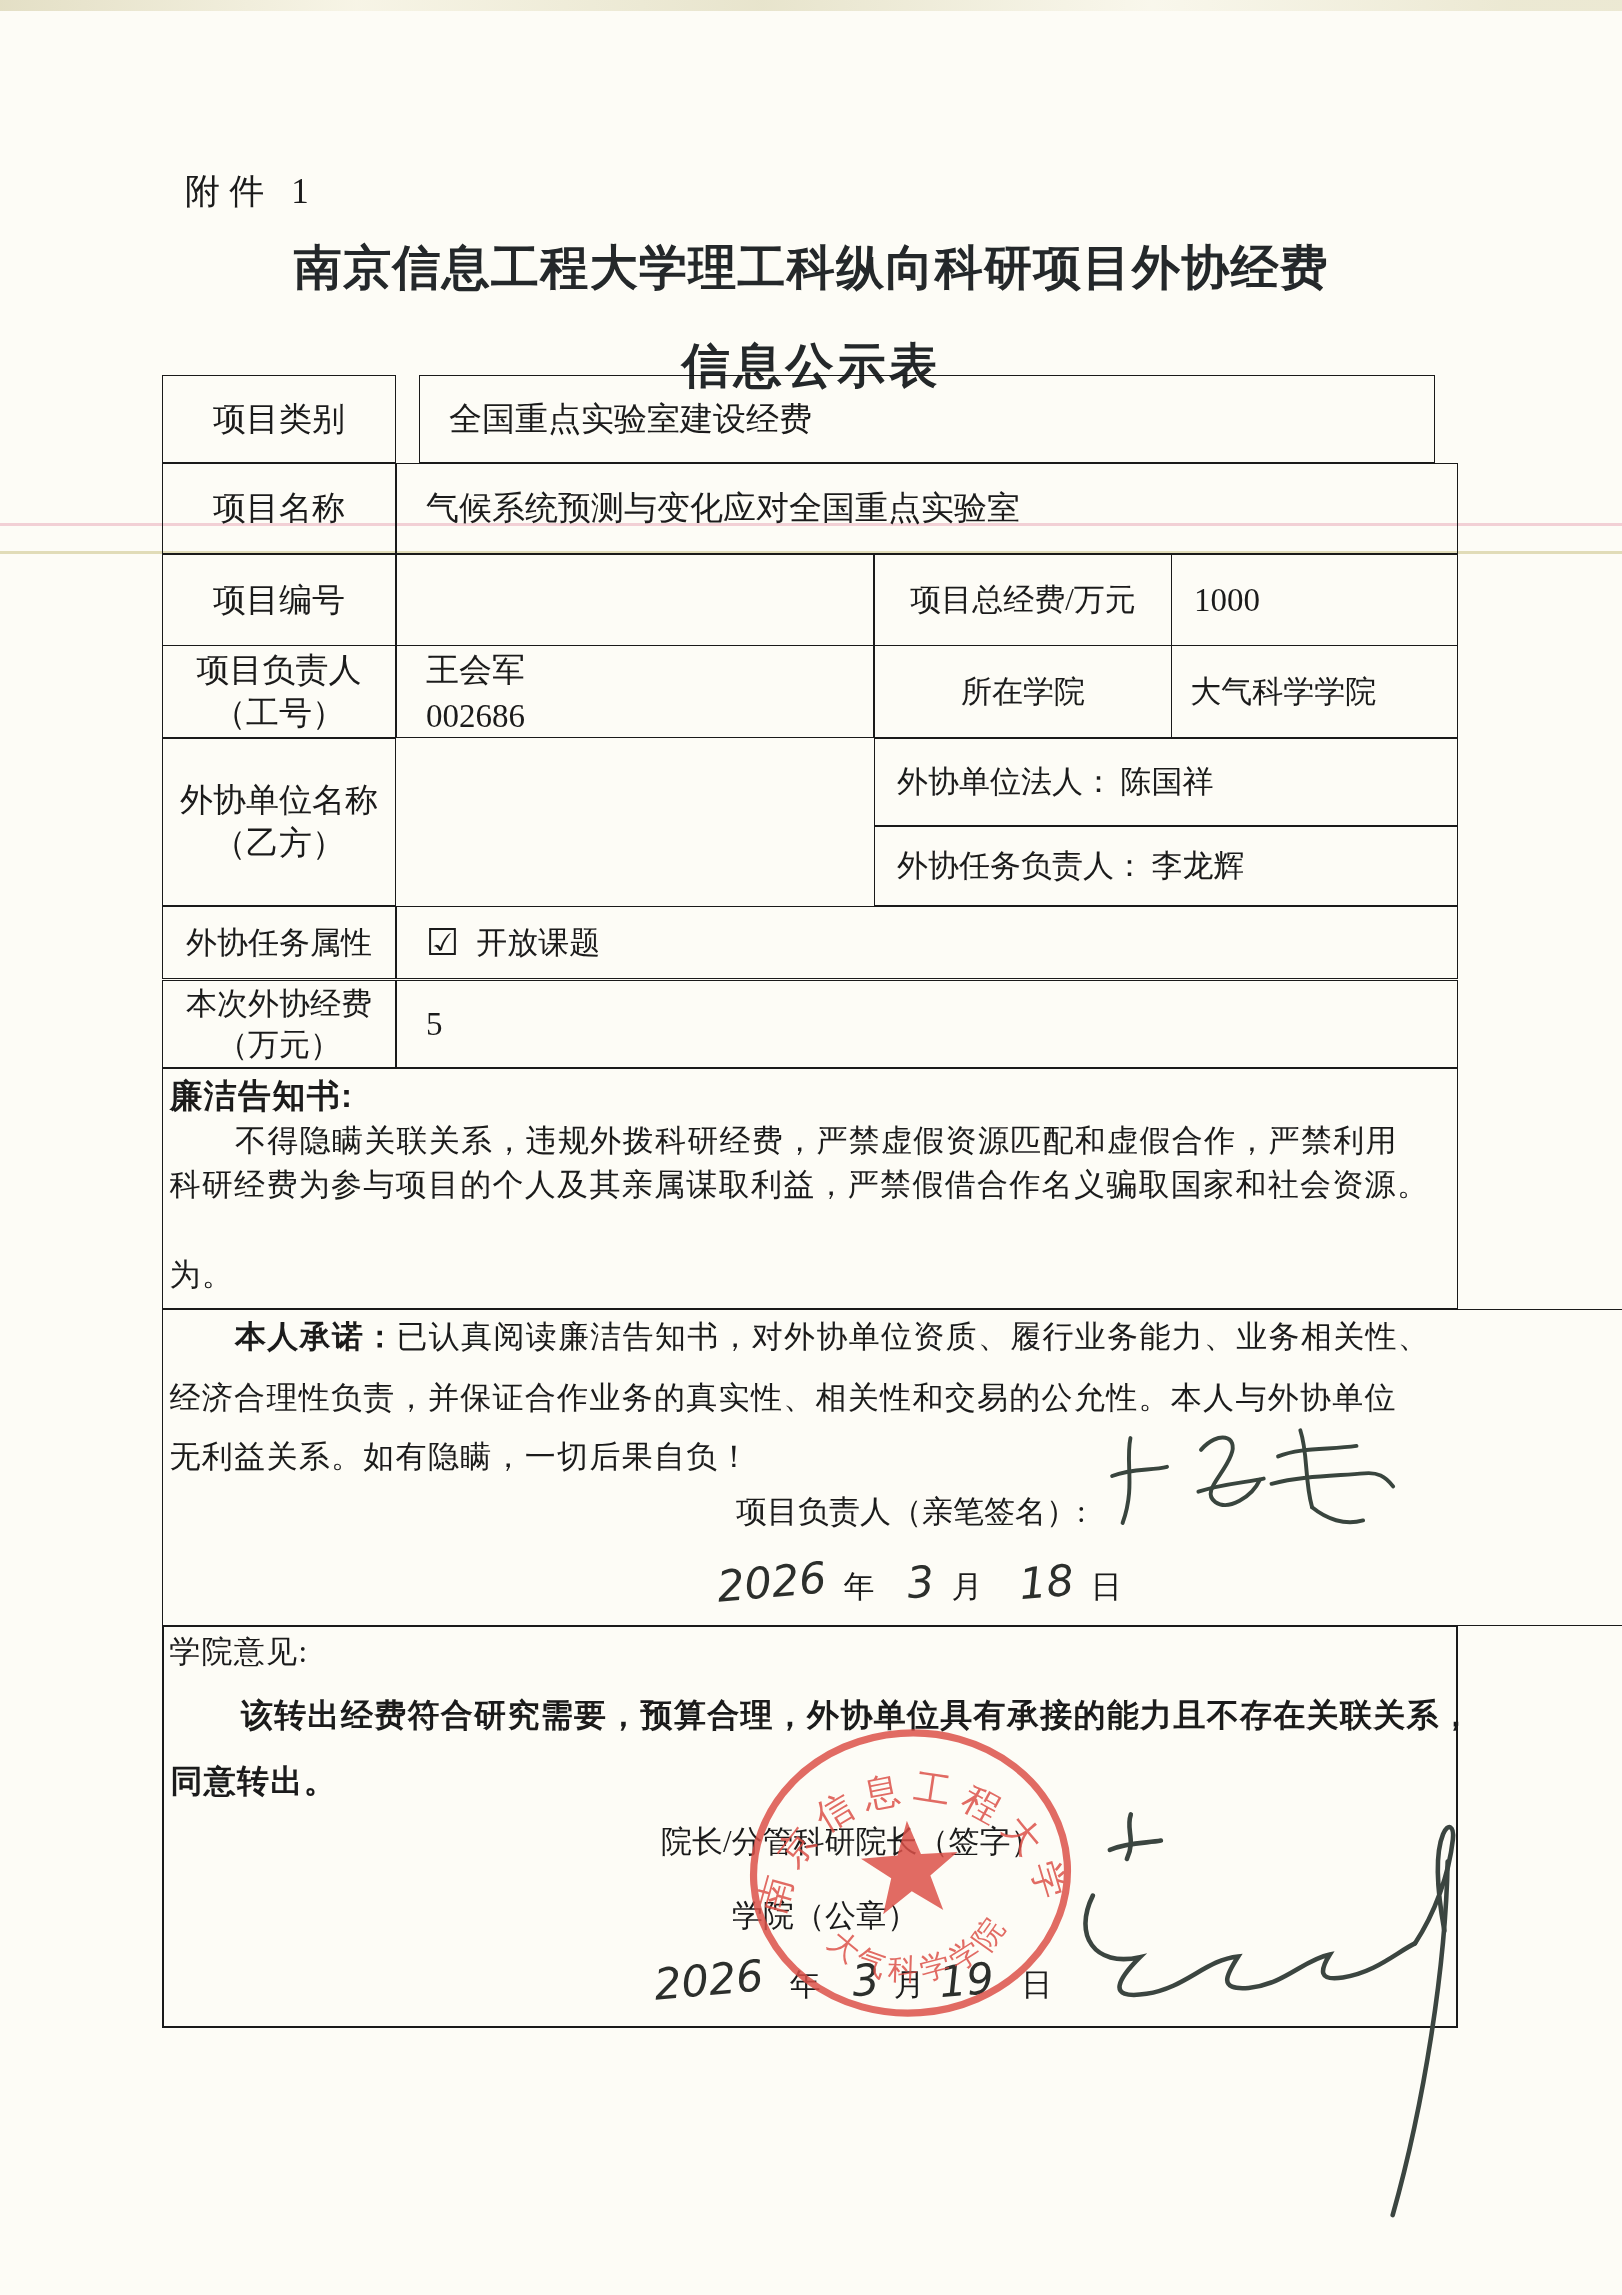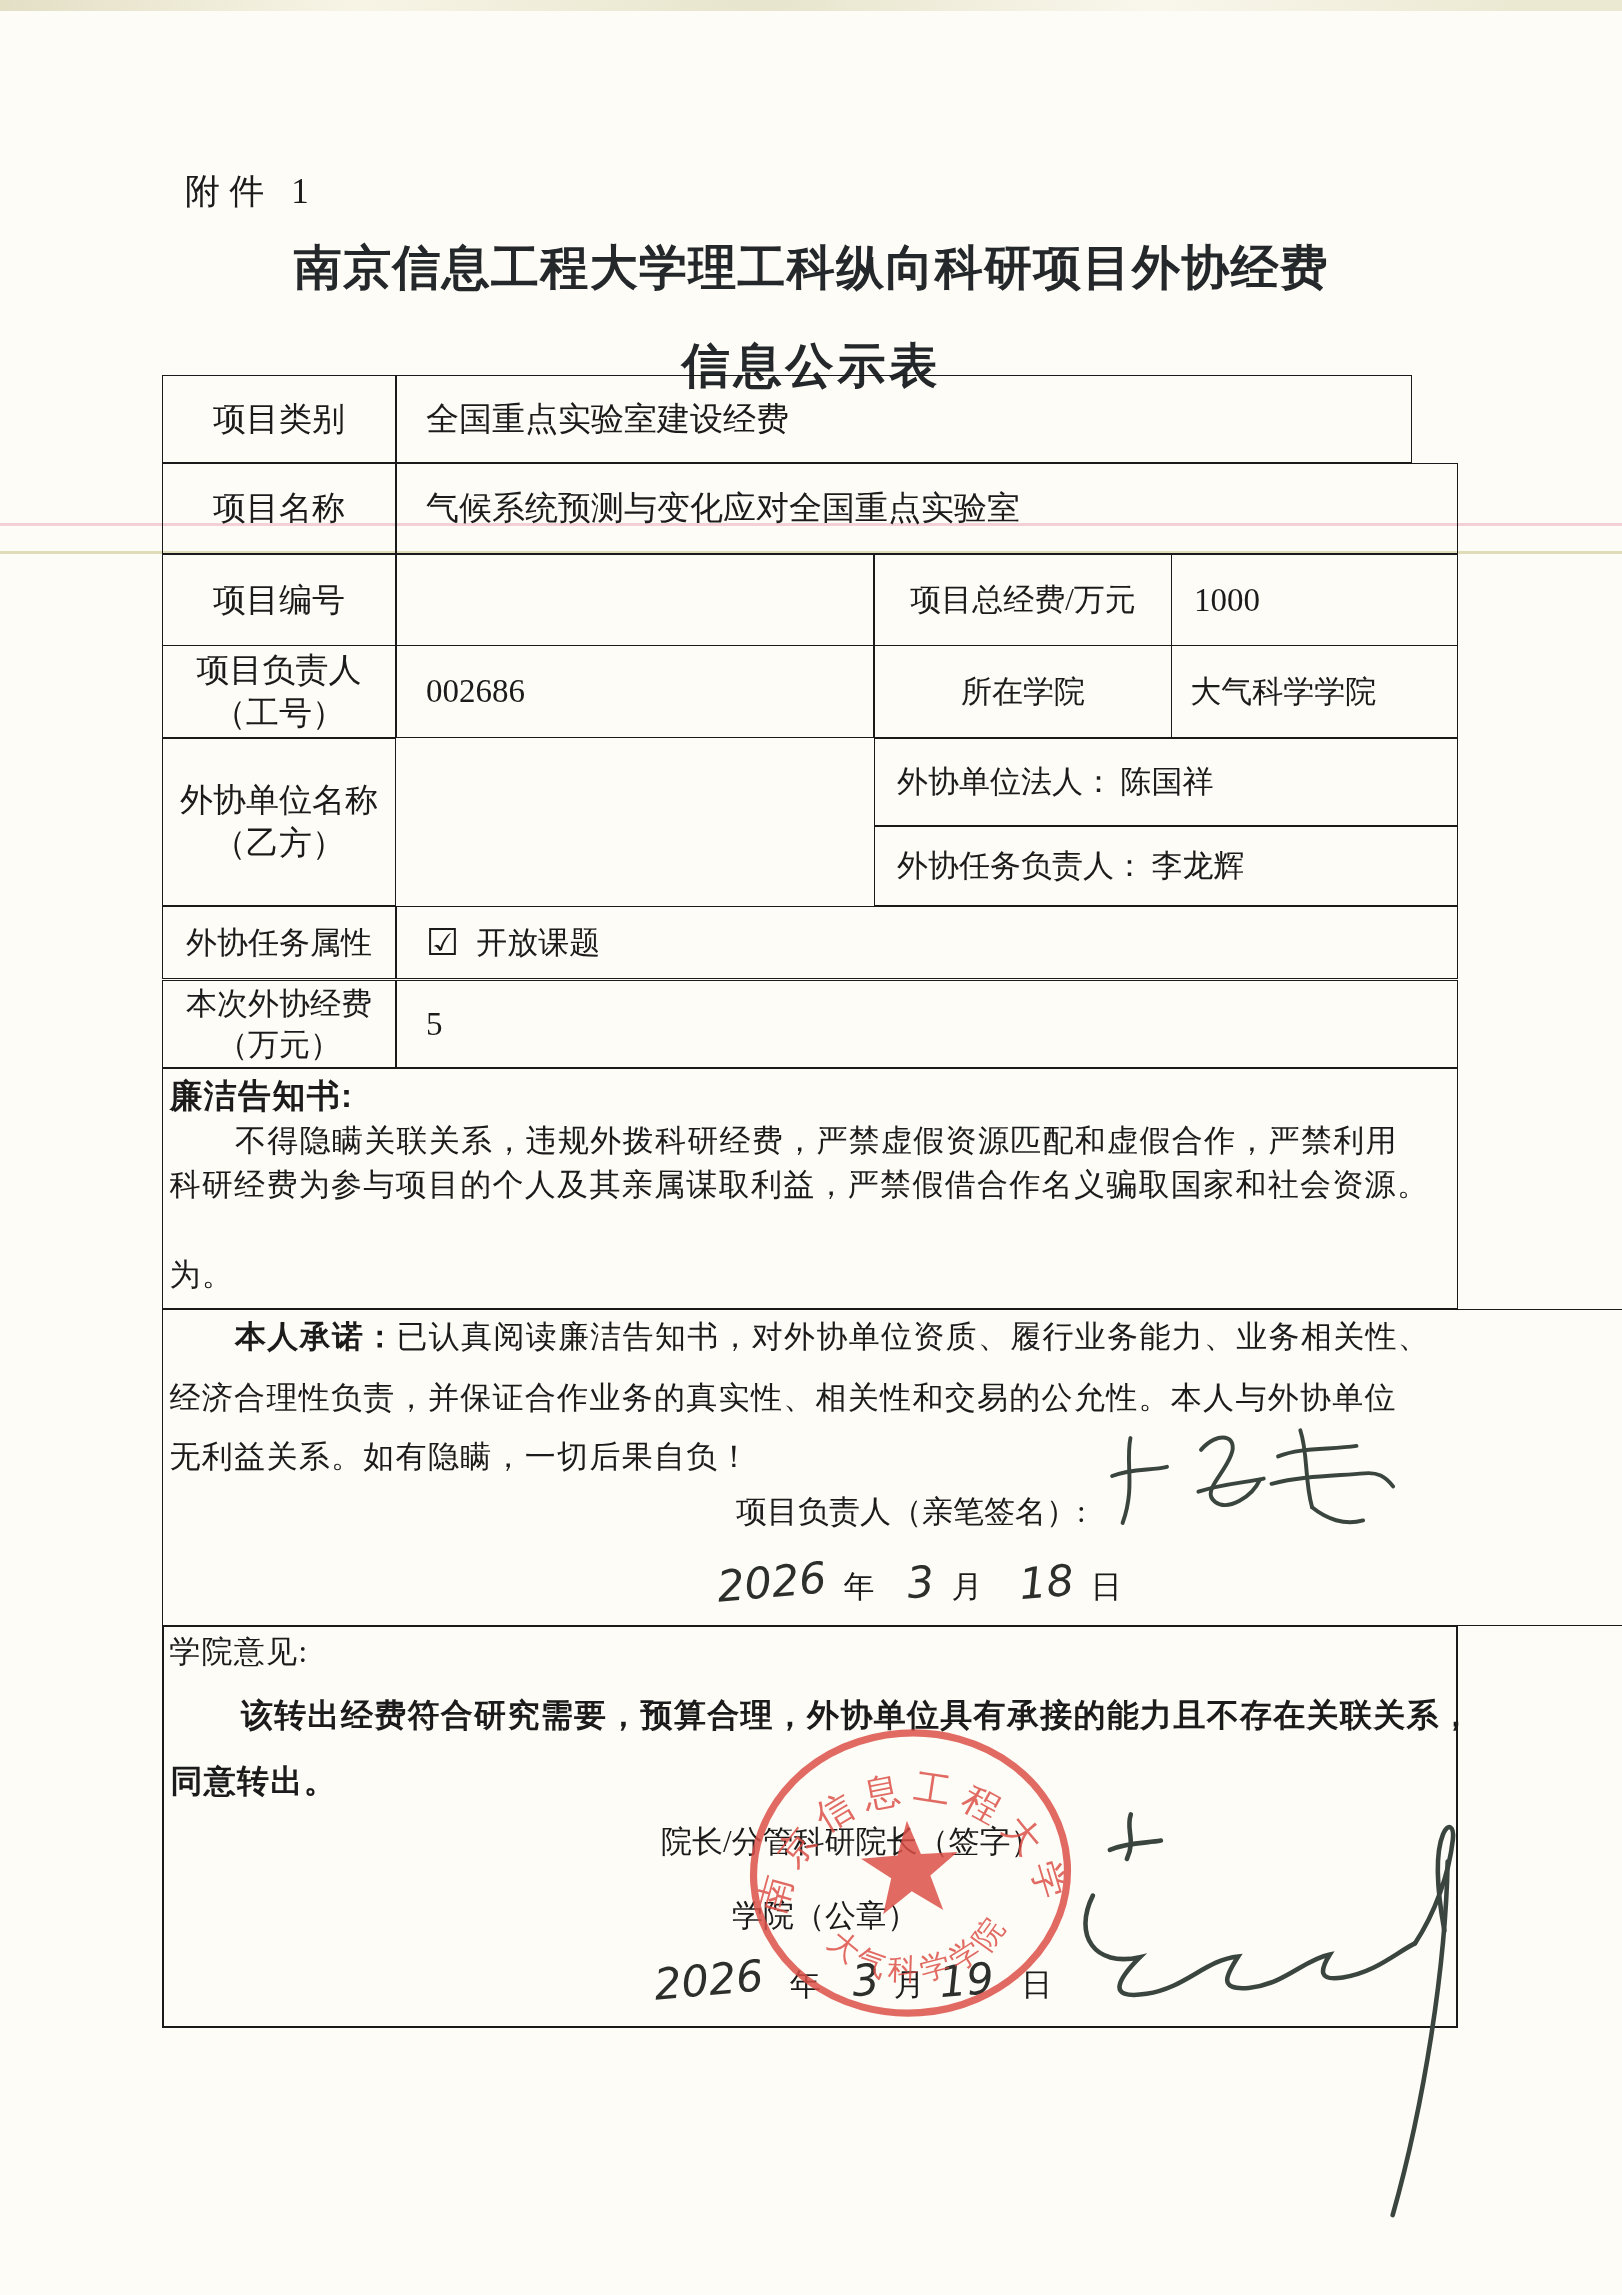--- a/index.html
+++ b/index.html
@@ -50,21 +50,21 @@
   <div class="artifact-pink"></div>
   <div class="artifact-khaki"></div>
 
   <div class="attachment">附件 1</div>
   <div class="title title-l1">南京信息工程大学理工科纵向科研项目外协经费</div>
   <div class="title title-l2">信息公示表</div>
 
   <div class="cell label-cell" style="left:162px;top:375px;width:234px;height:88px;">
       <span>项目类别</span>
     </div>
-  <div class="cell value-cell" style="left:396px;top:375px;width:1016px;height:88px;">
+  <div class="cell value-cell" style="left:419px;top:375px;width:1016px;height:88px;">
       <span>全国重点实验室建设经费</span>
     </div>
 
   <div class="cell label-cell" style="left:162px;top:463px;width:234px;height:91px;">
       <span>项目名称</span>
     </div>
   <div class="cell value-cell" style="left:396px;top:463px;width:1062px;height:91px;">
       <span>气候系统预测与变化应对全国重点实验室</span>
     </div>
 
@@ -77,20 +77,21 @@
     </div>
   <div class="cell value-cell" style="left:1171px;top:554px;width:287px;height:92px;padding-left:22px;">
       <span>1000</span>
     </div>
 
   <div class="cell label-cell" style="left:162px;top:645px;width:234px;height:93px;">
     <span>项目负责人</span>
     <span>（工号）</span>
   </div>
   <div class="cell stack" style="left:396px;top:645px;width:478px;height:93px;gap:5.2px;">
+    <span>王会军</span>
     <span>002686</span>
   </div>
   <div class="cell center-cell" style="left:874px;top:645px;width:298px;height:93px;">
       <span>所在学院</span>
     </div>
   <div class="cell value-cell" style="left:1171px;top:645px;width:287px;height:93px;padding-left:18.3px;font-size:31px;">
       <span>大气科学学院</span>
     </div>
 
   <div class="cell label-cell" style="left:162px;top:738px;width:234px;height:168px;">

